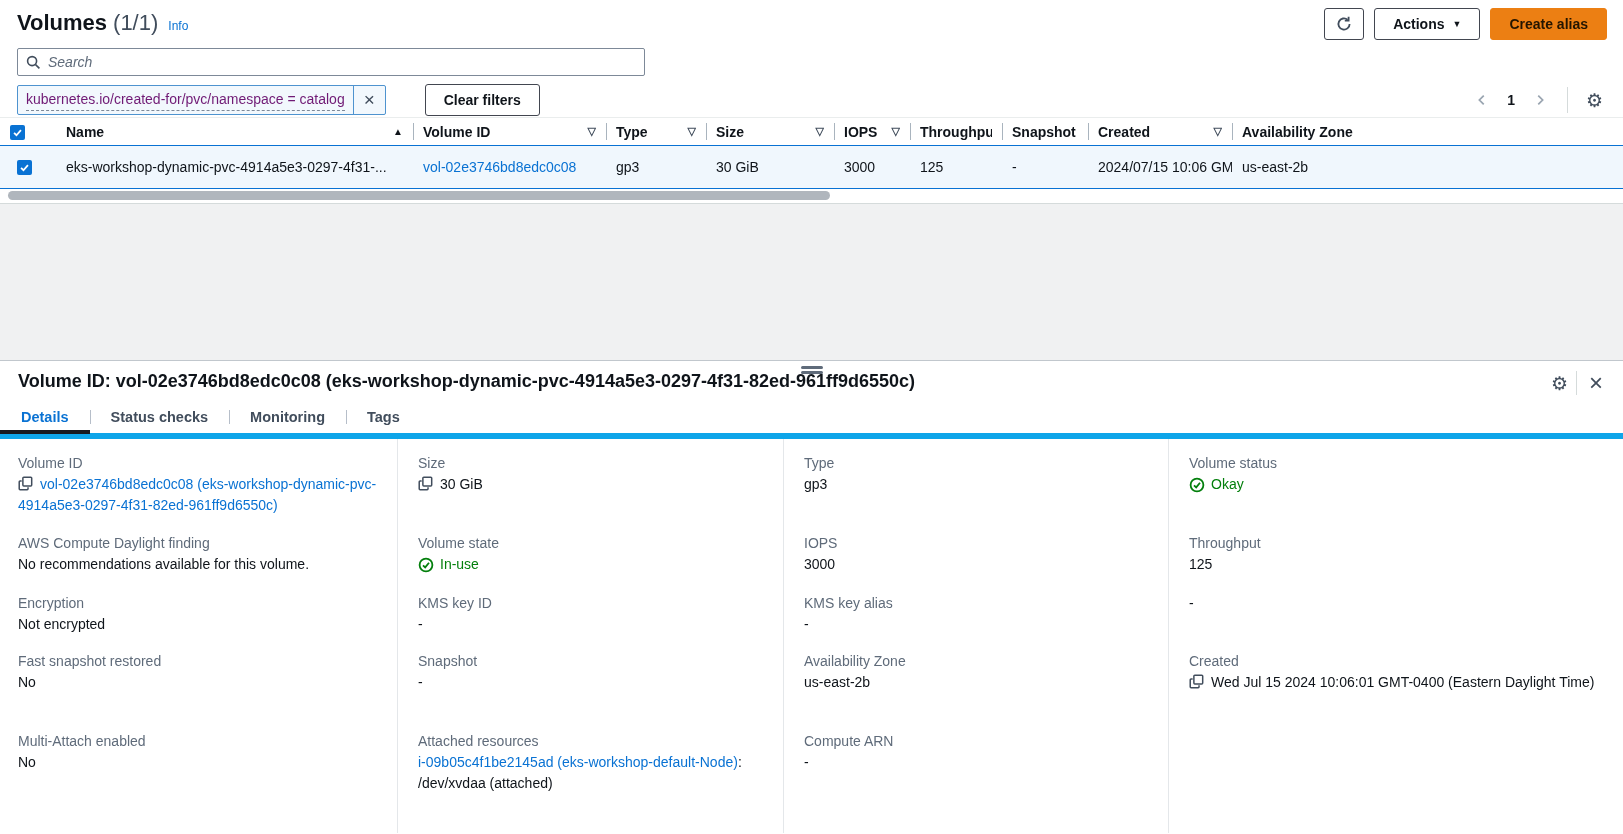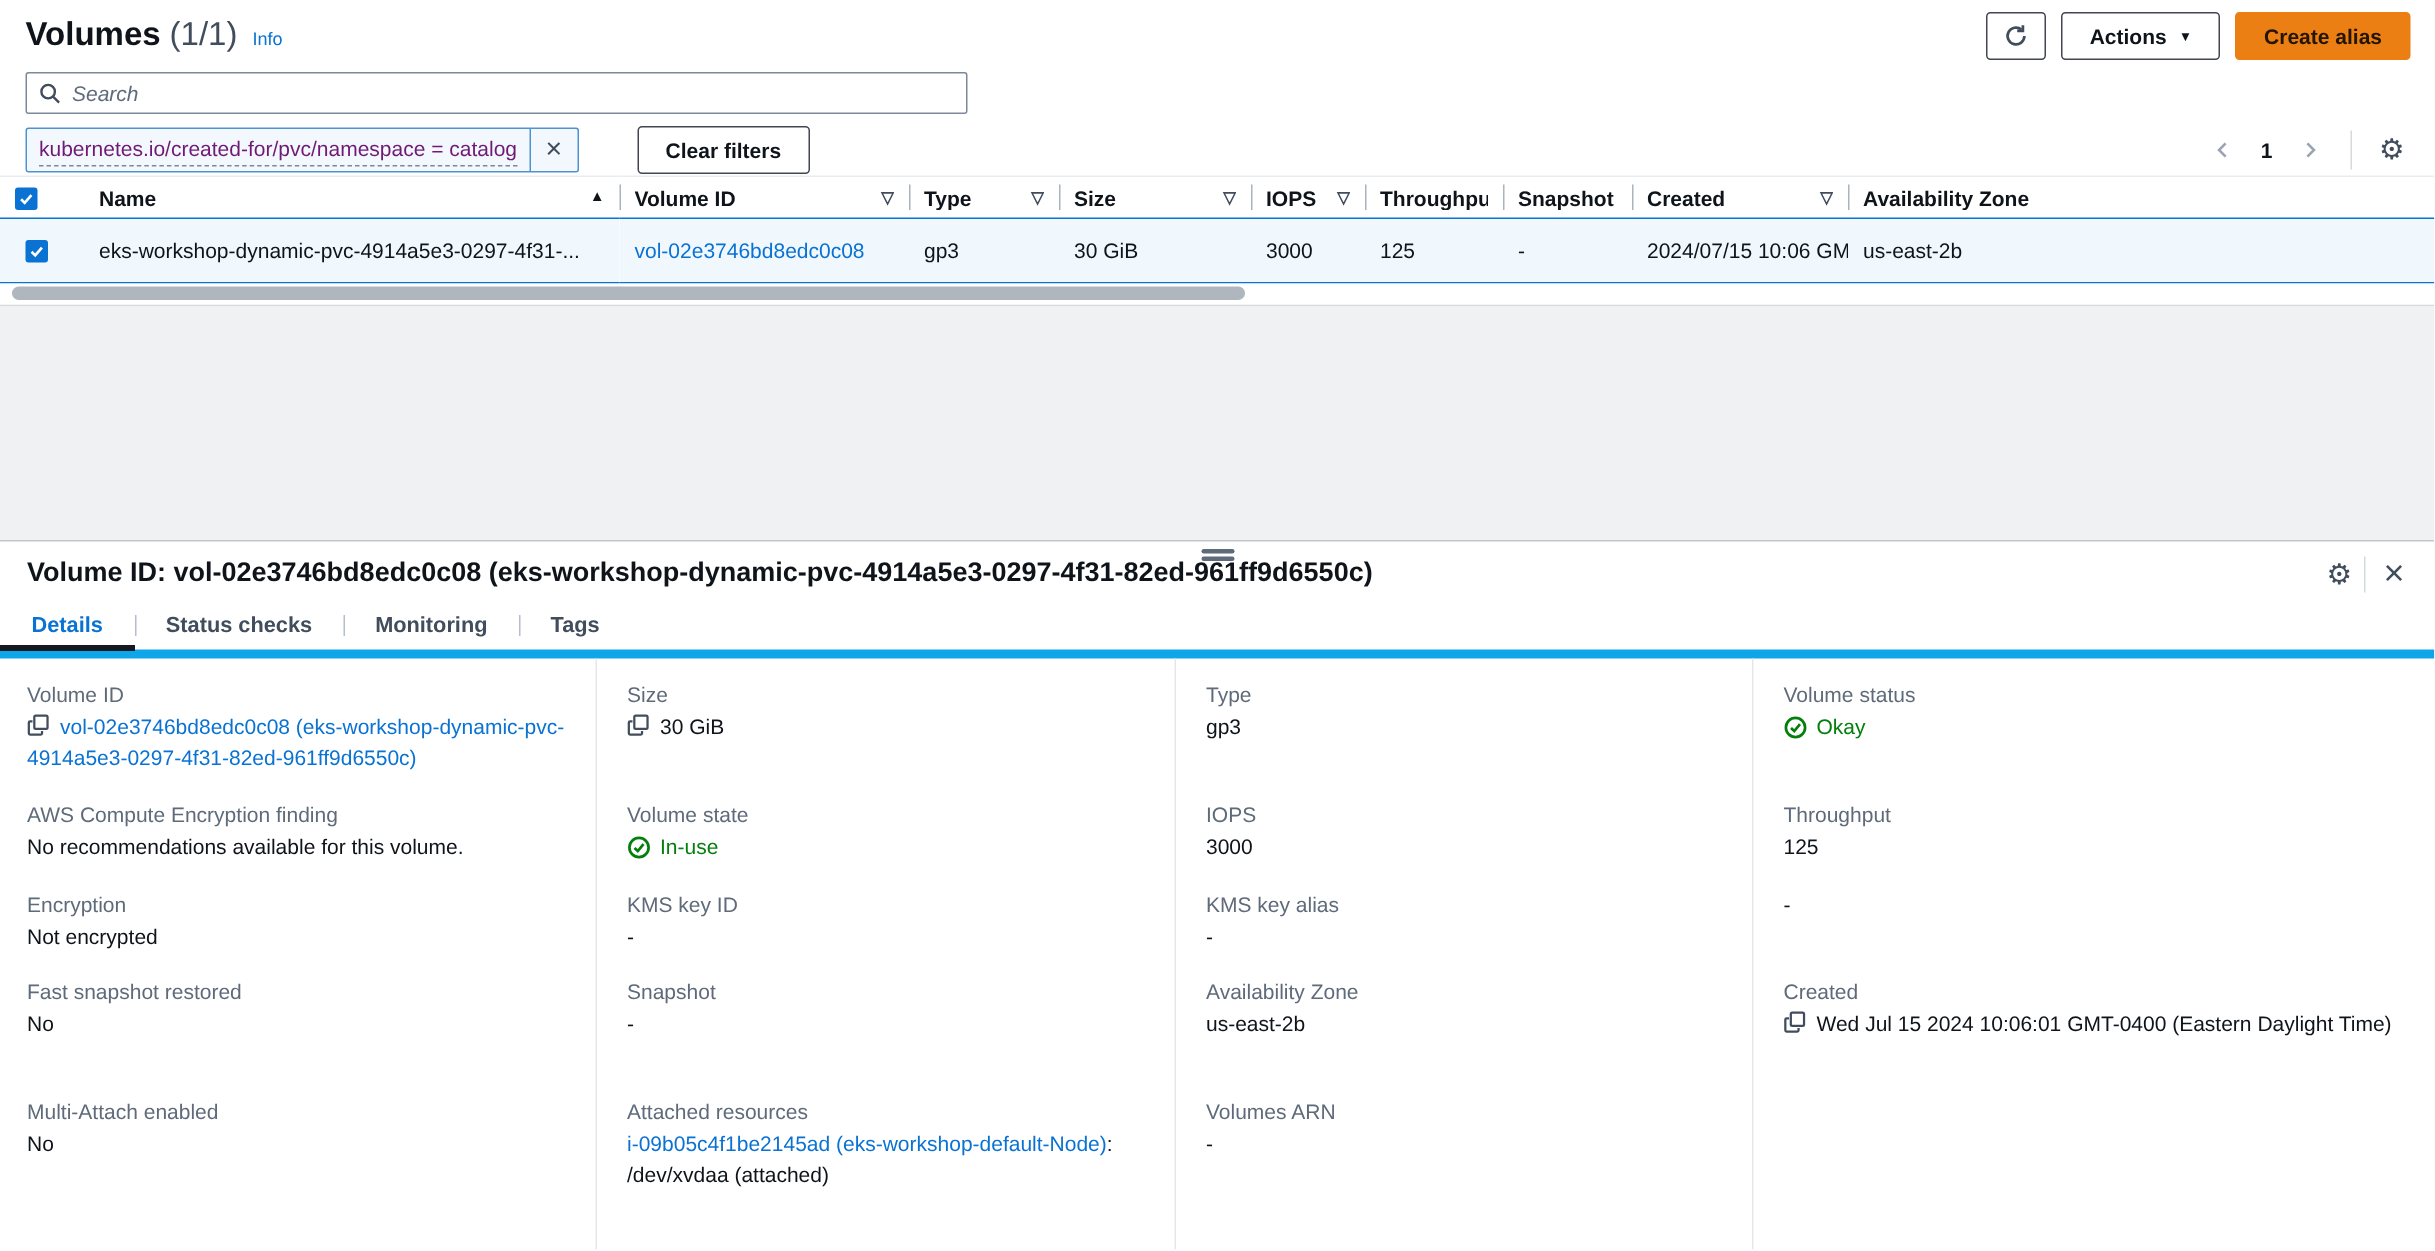--- a/index.html
+++ b/index.html
@@ -316,21 +316,21 @@
           <div class="fvalue">
             <button class="copy-btn">
               <svg class="ic" width="15" height="15" viewBox="0 0 16 16" style="display:inline-block">
                 <rect x="5.2" y="1.2" width="9.4" height="9.4" rx="1" fill="none" stroke="#414d5c" stroke-width="1.6"></rect>
                 <path d="M3.9 5.2 H2.2 a0.9 0.9 0 0 0 -0.9 0.9 v7.6 a0.9 0.9 0 0 0 0.9 0.9 h7.6 a0.9 0.9 0 0 0 0.9 -0.9 V12" fill="none" stroke="#414d5c" stroke-width="1.6"></path>
               </svg>
             </button><a class="link">vol-02e3746bd8edc0c08 (eks-workshop-dynamic-pvc-4914a5e3-0297-4f31-82ed-961ff9d6550c)</a>
           </div>
         </div>
         <div class="field f-r2">
-          <div class="flabel">AWS Compute Encryption finding</div>
+          <div class="flabel">AWS Compute Daylight finding</div>
           <div class="fvalue">No recommendations available for this volume.</div>
         </div>
         <div class="field f-r3">
           <div class="flabel">Encryption</div>
           <div class="fvalue">Not encrypted</div>
         </div>
         <div class="field f-r4">
           <div class="flabel">Fast snapshot restored</div>
           <div class="fvalue">No</div>
         </div>
@@ -391,21 +391,21 @@
         </div>
         <div class="field f-r3">
           <div class="flabel">KMS key alias</div>
           <div class="fvalue">-</div>
         </div>
         <div class="field f-r4">
           <div class="flabel">Availability Zone</div>
           <div class="fvalue">us-east-2b</div>
         </div>
         <div class="field">
-          <div class="flabel">Volumes ARN</div>
+          <div class="flabel">Compute ARN</div>
           <div class="fvalue">-</div>
         </div>
       </div>
 
       <div class="dcol dcol4">
         <div class="field f-r1">
           <div class="flabel">Volume status</div>
           <div class="fvalue status-ok">
             <span>
               <svg class="ic" width="16" height="16" viewBox="0 0 16 16">

